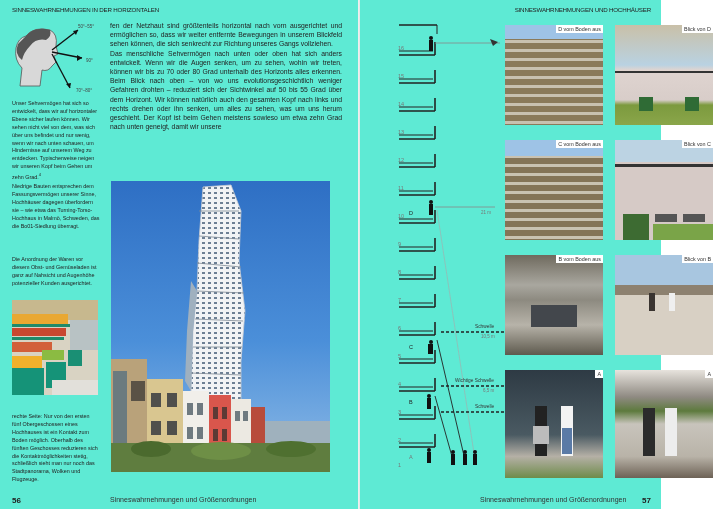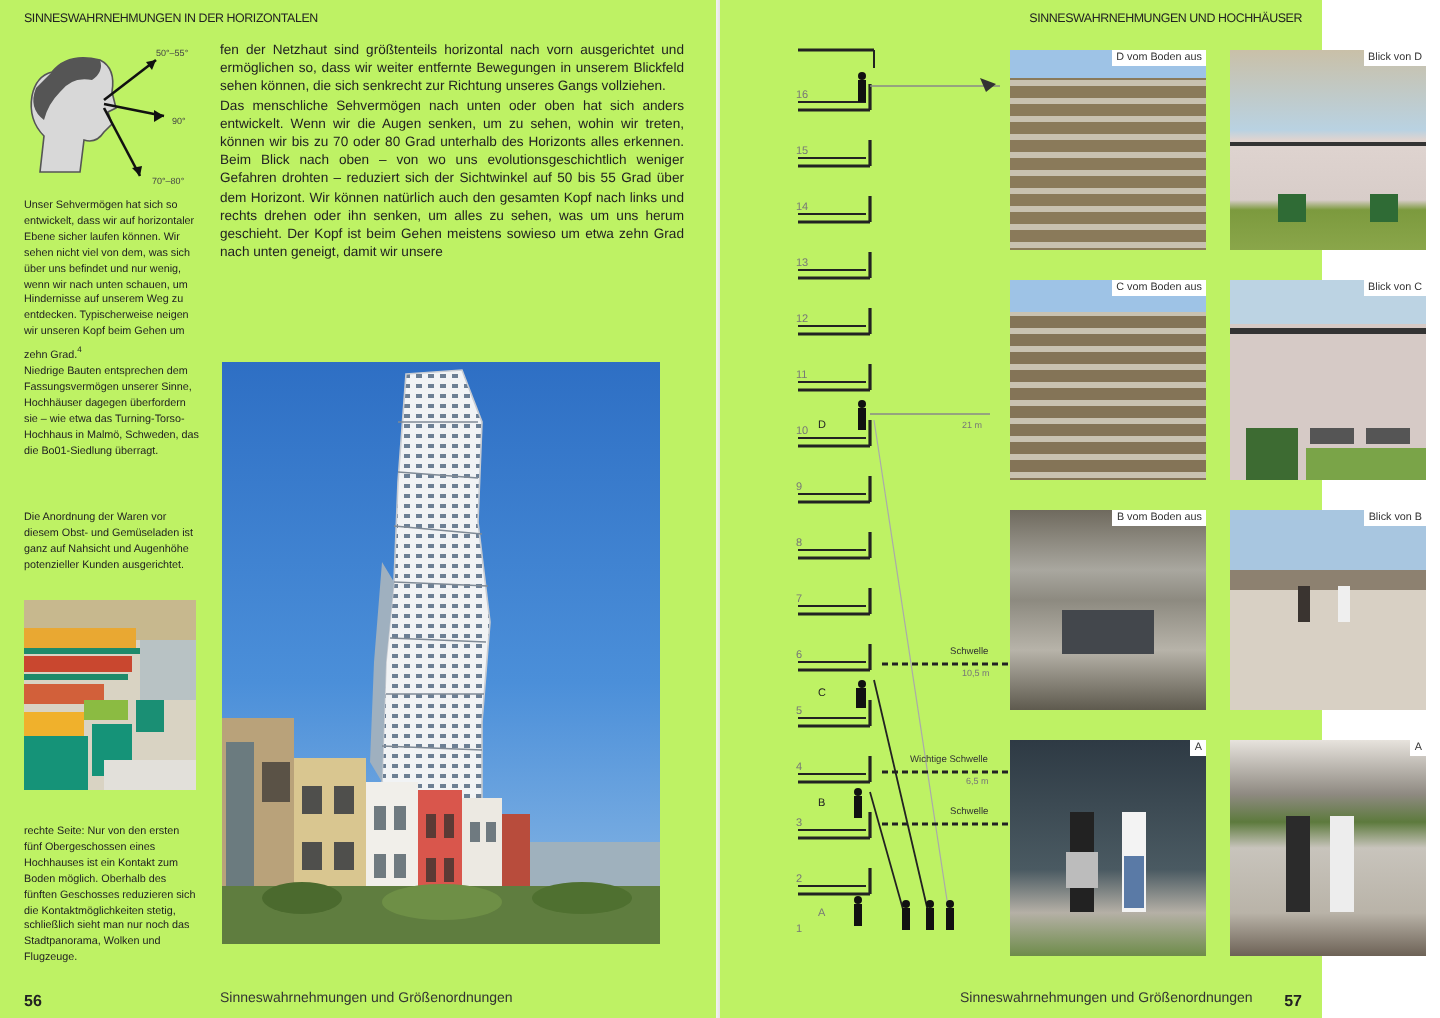--- a/index.html
+++ b/index.html
@@ -1,17 +1,17 @@
 <!DOCTYPE html>
 <html><head>
 <meta charset="utf-8">
 <style>
   html,body{margin:0;padding:0;background:#fff;}
   body{width:720px;height:509px;position:relative;overflow:hidden;font-family:"Liberation Sans",sans-serif;color:#222;}
-  .page{position:absolute;top:0;height:509px;background:#bef264;}
+  .page{position:absolute;top:0;height:509px;background:#5eead4;}
   #left{left:0;width:360px;}
   #right{left:360px;width:301px;}
   .gutter{position:absolute;left:358px;top:0;width:4px;height:509px;background:linear-gradient(90deg,#f2f2f2,#e4e4e4,#f2f2f2);}
   .runhead{position:absolute;top:6px;font-size:6.2px;letter-spacing:-0.2px;color:#222;white-space:nowrap;}
   .footer-num{position:absolute;top:496px;font-size:8px;font-weight:bold;color:#222;}
   .footer-title{position:absolute;top:496px;font-size:7px;color:#333;white-space:nowrap;}
   .sidetext{position:absolute;left:12px;width:88px;font-size:5.4px;line-height:7.9px;color:#222;}
   .body{position:absolute;left:110px;top:21px;width:232px;font-size:6.8px;line-height:9.2px;color:#222;text-align:justify;}
   .body p{margin:0;}
   .tower{position:absolute;left:111px;top:181px;width:219px;height:291px;overflow:hidden;background:linear-gradient(180deg,#2e6fc4 0%,#4b8fd9 55%,#8fbbe6 100%);}

